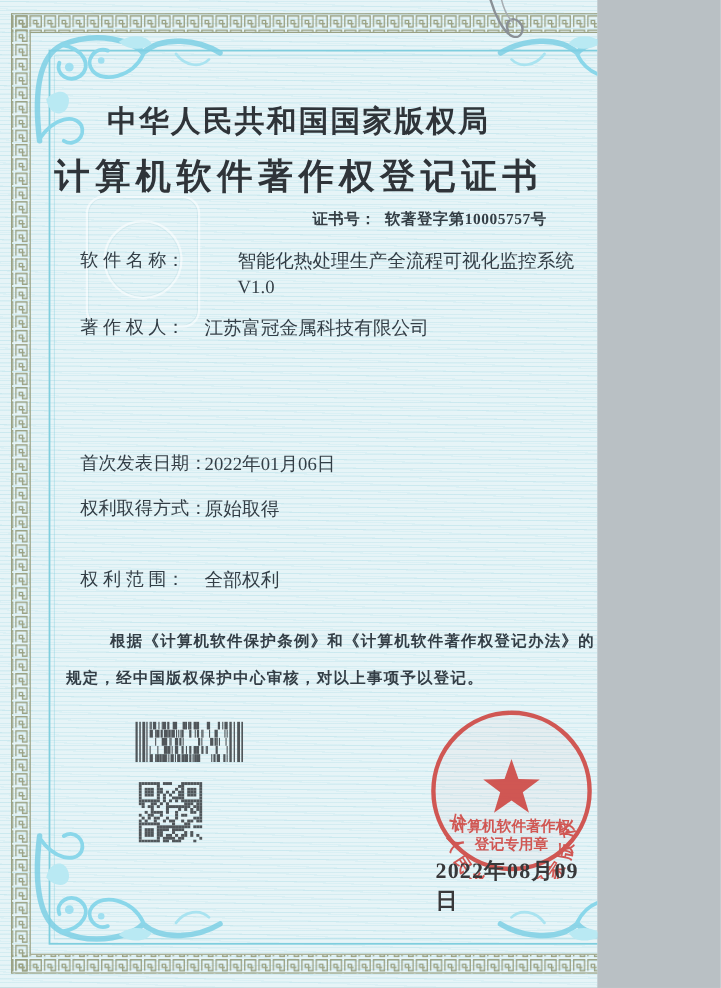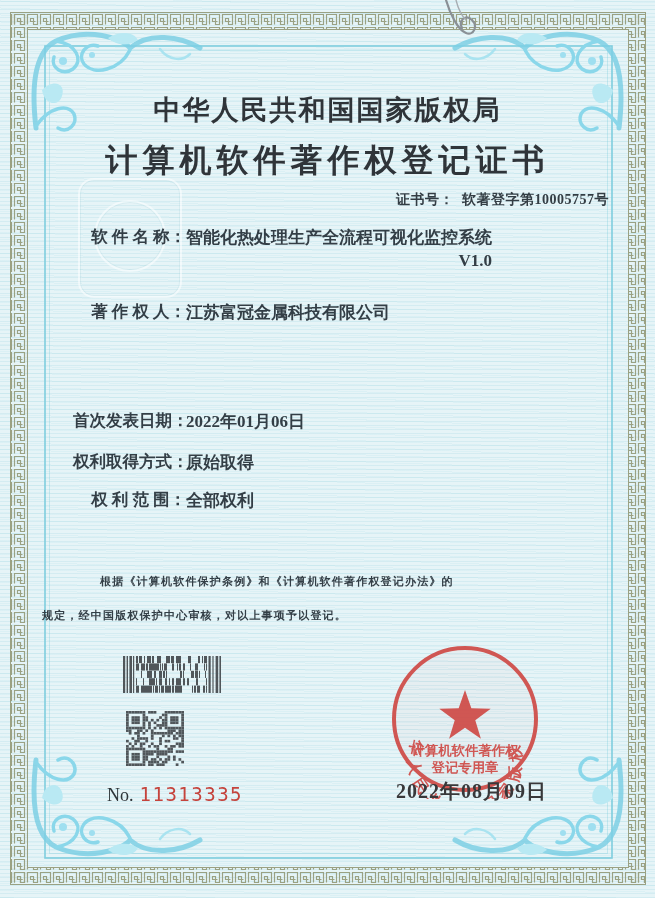--- a/index.html
+++ b/index.html
@@ -1,17 +1,17 @@
 <!DOCTYPE html>
 <html><head>
 <meta charset="utf-8">
 <style>
   html,body{margin:0;padding:0;background:#b9c0c4;}
   .page{
-    position:relative;width:655px;height:898px;overflow:hidden;
+    position:relative;width:543px;height:898px;overflow:hidden;
     background-color:#e6f4f7;
     background-image:
       repeating-linear-gradient(0deg, rgba(146,208,222,.22) 0 1px, transparent 1px 4px),
       repeating-linear-gradient(2deg, rgba(170,222,232,.18) 0 1px, transparent 1px 7px);
     font-family:"Liberation Serif","DejaVu Serif",serif;
     color:#37424a;
   }
   .abs{position:absolute;}
   svg{display:block;}
   .authority{
@@ -19,26 +19,26 @@
     font-size:27px;font-weight:700;letter-spacing:2px;color:#2f3439;
   }
   .cert-title{
     left:45px;right:45px;top:139px;text-align:center;
     font-size:32px;font-weight:700;letter-spacing:5px;color:#2f3439;
   }
   .cert-no{
     right:46px;top:191px;font-size:14px;font-weight:700;color:#333d44;letter-spacing:.5px;margin-left:32px;
   }
   .cert-no .lbl{margin-right:8px;}
-  .row{left:73px;font-size:16.5px;font-weight:700;color:#333e46;text-align:right;}
+  .row{left:73px;font-size:16.5px;font-weight:400;color:#333e46;}
   .row .label{display:inline-block;width:113px;white-space:pre;vertical-align:top;}
   .row .value{display:inline-block;font-size:17px;}
-  .multiline .value div{line-height:23px;}
+  .multiline .value div{line-height:23px;margin-left:30px;}
   .statement{
-    font-size:11px;font-weight:700;letter-spacing:1.2px;color:#333e46;
+    font-size:14px;font-weight:700;letter-spacing:1.2px;color:#333e46;
   }
   .serial{left:107px;top:783px;font-size:18px;color:#2e3539;}
   .serial .num{
     font-family:"DejaVu Sans Mono","Liberation Mono",monospace;
     color:#c5433c;font-size:19px;letter-spacing:1.5px;margin-left:6px;
   }
   .issue-date{
     left:396px;top:778px;font-size:20px;font-weight:700;letter-spacing:1px;color:#38383a;
   }
   .watermark{
@@ -104,40 +104,40 @@
   <div class="abs authority">中华人民共和国国家版权局</div>
   <div class="abs cert-title">计算机软件著作权登记证书</div>
   <div class="abs cert-no">
     <span class="lbl">证书号：</span><span>软著登字第10005757号</span>
   </div>
 
   <div class="abs row multiline" style="top:226px">
     <span class="label">软 件 名 称：</span><span class="value"><div>智能化热处理生产全流程可视化监控系统</div><div>V1.0</div></span>
   </div>
 
-  <div class="abs row" style="top:301px">
+  <div class="abs row" style="top:287px">
     <span class="label">著 作 权 人：</span><span class="value">江苏富冠金属科技有限公司</span>
   </div>
 
 
   <div class="abs row" style="top:410px">
     <span class="label">首次发表日期：</span><span class="value">2022年01月06日</span>
   </div>
 
   <div class="abs row" style="top:451px">
     <span class="label">权利取得方式：</span><span class="value">原始取得</span>
   </div>
 
-  <div class="abs row" style="top:489px">
+  <div class="abs row" style="top:516px">
     <span class="label">权 利 范 围：</span><span class="value">全部权利</span>
   </div>
 
 
   <div class="abs statement" style="left:100px;top:574px">根据《计算机软件保护条例》和《计算机软件著作权登记办法》的</div>
-  <div class="abs statement" style="left:42px;top:608px">规定，经中国版权保护中心审核，对以上事项予以登记。</div>
+  <div class="abs statement" style="left:60px;top:608px">规定，经中国版权保护中心审核，对以上事项予以登记。</div>
 
   <svg id="barcode-svg" class="abs" style="left:123px;top:656px" width="98" height="37" viewBox="0 0 98 37">
       <rect x="0" y="0" width="2.2" height="37" fill="#50565a"></rect>
       <rect x="3.6" y="0" width="1.4" height="37" fill="#50565a"></rect>
       <rect x="6.4" y="0" width="2.6" height="37" fill="#50565a"></rect>
       <rect x="10" y="0" width="1.2" height="37" fill="#50565a"></rect>
       <rect x="85.5" y="0" width="2.2" height="37" fill="#50565a"></rect>
       <rect x="89.4" y="0" width="1.2" height="37" fill="#50565a"></rect>
       <rect x="92.6" y="0" width="2.6" height="37" fill="#50565a"></rect>
       <rect x="96.4" y="0" width="1.6" height="37" fill="#50565a"></rect>
@@ -473,23 +473,20 @@
       <rect x="55.23809523809524" y="20.952380952380953" width="2.761904761904762" height="2.619047619047619" fill="#50565a"></rect>
       <rect x="55.23809523809524" y="23.571428571428573" width="2.761904761904762" height="2.619047619047619" fill="#50565a"></rect>
       <rect x="55.23809523809524" y="26.19047619047619" width="2.761904761904762" height="2.619047619047619" fill="#50565a"></rect>
       <rect x="55.23809523809524" y="28.80952380952381" width="2.761904761904762" height="2.619047619047619" fill="#50565a"></rect>
       <rect x="55.23809523809524" y="31.42857142857143" width="2.761904761904762" height="2.619047619047619" fill="#50565a"></rect>
       <rect x="55.23809523809524" y="34.04761904761905" width="2.761904761904762" height="2.619047619047619" fill="#50565a"></rect>
       <rect x="55.23809523809524" y="39.285714285714285" width="2.761904761904762" height="2.619047619047619" fill="#50565a"></rect>
       <rect x="55.23809523809524" y="49.76190476190476" width="2.761904761904762" height="2.619047619047619" fill="#50565a"></rect>
     </svg>
 
-  <div class="abs serial">
-    <span>No.</span><span class="num">11313335</span>
-  </div>
 
   <svg class="abs" style="left:385px;top:639px;opacity:.92" width="160" height="160" viewBox="-80 -80 160 160">
     <defs>
       <path id="sealArc" d="M -52,21 A 56,56 0 1 0 52,21" fill="none"></path>
     </defs>
     <circle cx="0" cy="0" r="71" fill="rgba(215,80,75,0.04)" stroke="#cf4a46" stroke-width="4"></circle>
     <text font-size="15.5" font-weight="bold" fill="#cf4a46" letter-spacing="6.5" font-family="Liberation Serif, DejaVu Serif, serif">
       <textPath href="#sealArc" startOffset="50%" text-anchor="middle">中华人民共和国国家版权局</textPath>
     </text>
     <polygon fill="#cf4a46" points="0,-29 6.35,-10.74 25.7,-10.3 10.27,1.34 15.9,19.8 0,8.8 -15.9,19.8 -10.27,1.34 -25.7,-10.3 -6.35,-10.74"></polygon>

